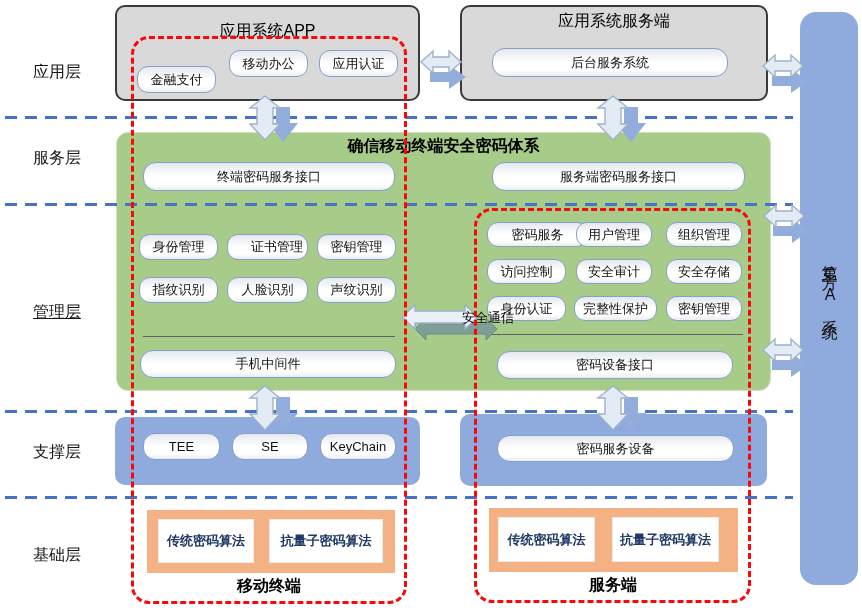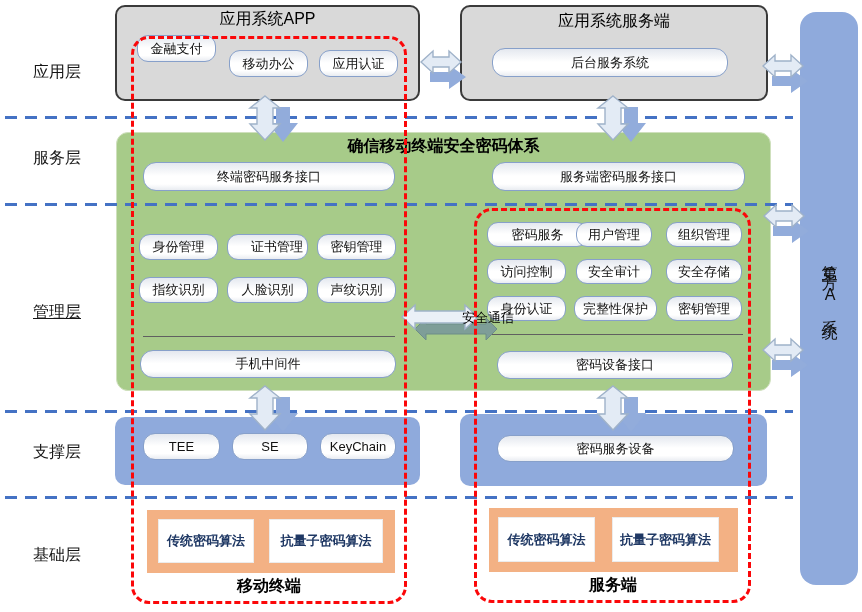--- a/index.html
+++ b/index.html
@@ -39,22 +39,22 @@
   <div class="abs layer-label" style="left:20px;top:302px;text-decoration:underline;">管理层</div>
   <div class="abs layer-label" style="left:20px;top:442px;">支撑层</div>
   <div class="abs layer-label" style="left:20px;top:545px;">基础层</div>
 
   <div class="abs hdash" style="left:5px;top:116px;width:788px;"></div>
   <div class="abs hdash" style="left:5px;top:203px;width:788px;"></div>
   <div class="abs hdash" style="left:5px;top:410px;width:788px;"></div>
   <div class="abs hdash" style="left:5px;top:496px;width:788px;"></div>
 
   <div class="abs panel-gray" style="left:115px;top:5px;width:305px;height:96px;"></div>
-  <div class="abs panel-title" style="left:115px;top:9px;width:305px;">应用系统APP</div>
-  <div class="abs pill btn" style="left:137px;top:35px;width:79px;height:27px;">金融支付</div>
+  <div class="abs panel-title" style="left:115px;top:21px;width:305px;">应用系统APP</div>
+  <div class="abs pill btn" style="left:137px;top:66px;width:79px;height:27px;">金融支付</div>
   <div class="abs pill btn" style="left:229px;top:50px;width:79px;height:27px;">移动办公</div>
   <div class="abs pill btn" style="left:319px;top:50px;width:79px;height:27px;">应用认证</div>
 
   <div class="abs panel-gray" style="left:460px;top:5px;width:308px;height:96px;"></div>
   <div class="abs panel-title" style="left:460px;top:11px;width:308px;">应用系统服务端</div>
   <div class="abs pill" style="left:492px;top:48px;width:236px;height:29px;">后台服务系统</div>
 
   <div class="abs panel-green" style="left:116px;top:132px;width:655px;height:259px;"></div>
   <div class="abs green-title" style="left:116px;top:136px;width:655px;">确信移动终端安全密码体系</div>
   <div class="abs pill" style="left:143px;top:162px;width:252px;height:29px;">终端密码服务接口</div>

